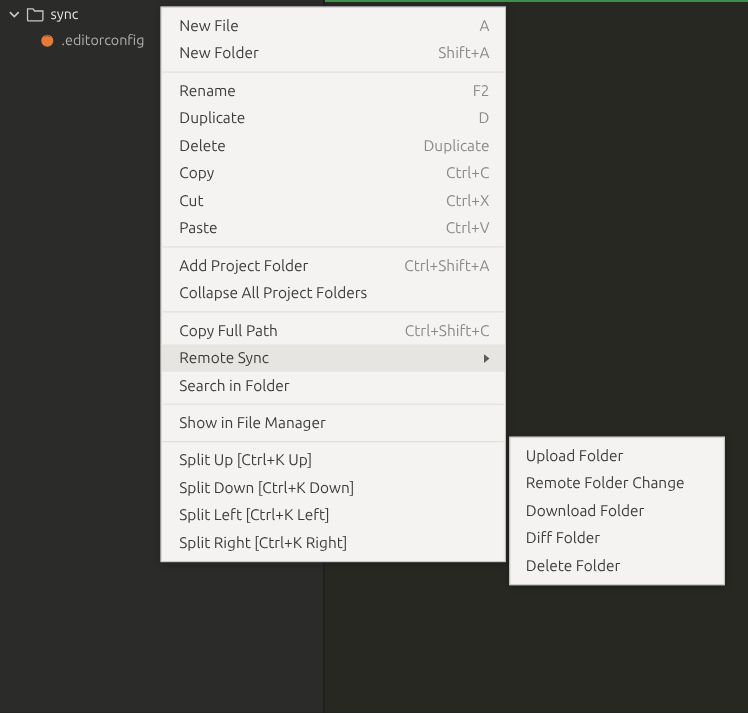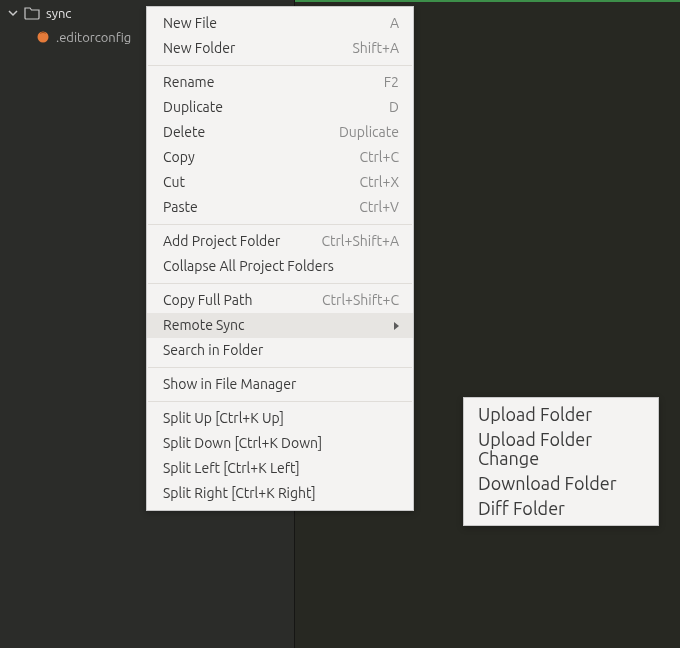--- a/index.html
+++ b/index.html
@@ -56,21 +56,21 @@
     padding: 4px 8px 4px 36px;
     color: #b0b0b0;
   }
   .file-item svg { width: 14px; height: 14px; }
 
   
   .context-menu {
     position: absolute;
     top: 6px;
     left: 146px;
-    width: 268px;
+    width: 314px;
     background: #f4f3f2;
     border: 1px solid #c9c9c9;
     box-shadow: 0 2px 6px rgba(0,0,0,0.25);
     padding: 4px 0;
     font-size: 14px;
     color: #3b3b3b;
   }
   .menu-item {
     display: flex;
     justify-content: space-between;
@@ -97,21 +97,21 @@
   
   .submenu {
     position: absolute;
     top: 397px;
     left: 463px;
     width: 196px;
     background: #f4f3f2;
     border: 1px solid #c9c9c9;
     box-shadow: 0 2px 6px rgba(0,0,0,0.25);
     padding: 4px 0;
-    font-size: 18px;
+    font-size: 14px;
     color: #3b3b3b;
   }
   .submenu .menu-item { padding: 3px 14px; }
 </style>
 </head>
 <body>
 
 <div class="editor-topline"></div>
 
 <div class="sidebar">
@@ -206,21 +206,24 @@
     <div class="menu-item">
       <span>Split Right [Ctrl+K Right]</span>
     </div>
   </div>
 
 <div class="submenu" id="submenu">
     <div class="menu-item">
       <span>Upload Folder</span>
     </div>
     <div class="menu-item">
-      <span>Upload Folder Change</span>
+      <span>Remote Folder Change</span>
     </div>
     <div class="menu-item">
       <span>Download Folder</span>
     </div>
     <div class="menu-item">
       <span>Diff Folder</span>
     </div>
+    <div class="menu-item">
+      <span>Delete Folder</span>
+    </div>
   </div>
 
 </body></html>

